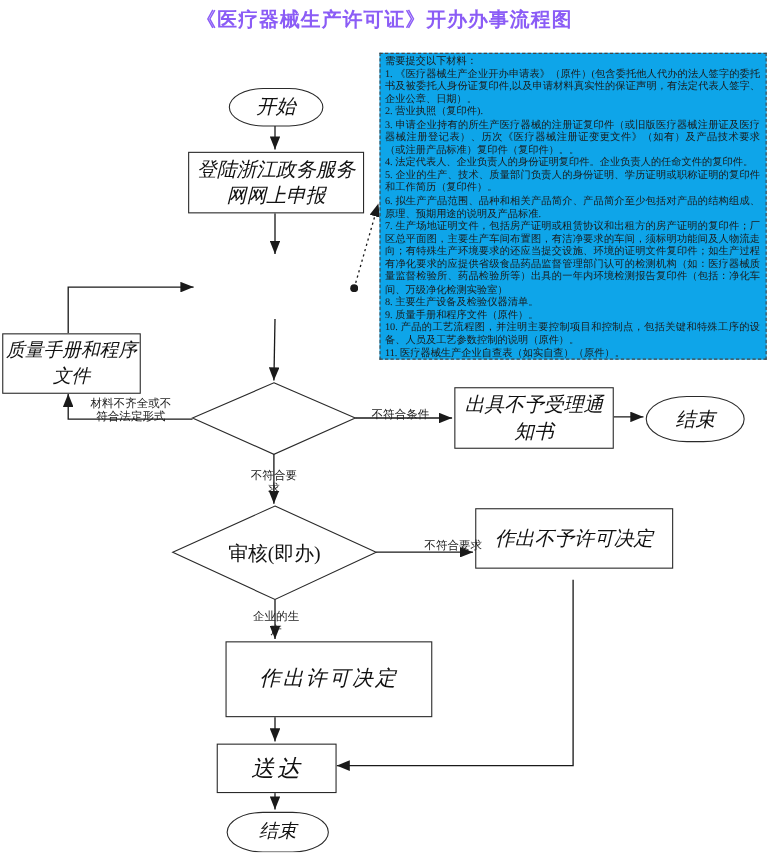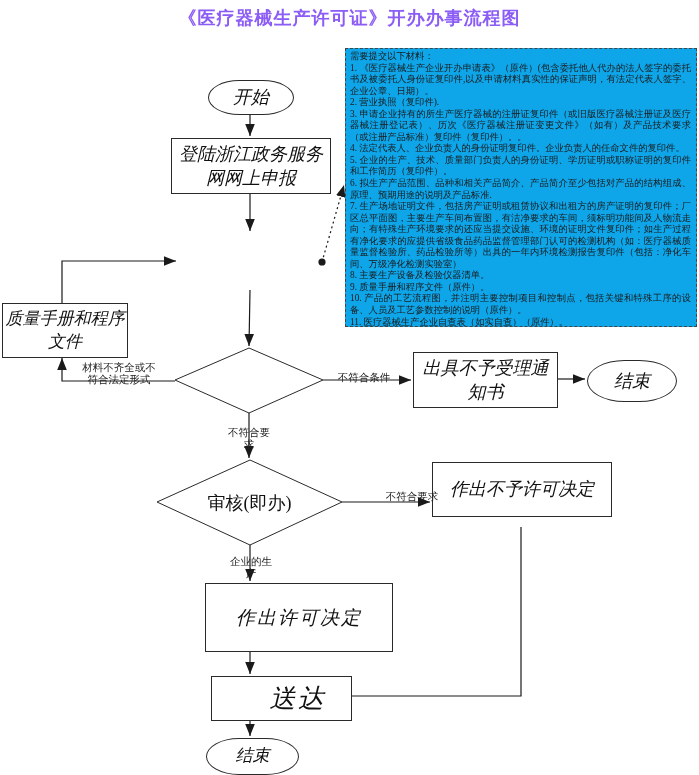--- a/index.html
+++ b/index.html
@@ -39,21 +39,21 @@
   .n-start  {left:208px;top:80px; width:84px; height:33px;font-size:18px;}
   .n-online {left:171px;top:138px;width:158px;height:54px;font-size:18px;}
   .n-submit {left:178px;top:233px;width:145px;height:57px;font-size:19px;letter-spacing:2px;}
   .n-corr   {left:2px;  top:303px;width:124px;height:53px;font-size:17px;}
   .n-accept {left:175px;top:348px;width:148px;height:65px;font-size:20px;letter-spacing:3px;}
   .n-reject {left:413px;top:352px;width:143px;height:54px;font-size:18px;}
   .n-endtop {left:587px;top:360px;width:88px; height:40px;font-size:18px;}
   .n-review {left:157px;top:460px;width:185px;height:85px;font-size:18px;}
   .n-deny   {left:432px;top:462px;width:178px;height:53px;font-size:18px;}
   .n-grant  {left:157px;top:583px;width:186px;height:67px;font-size:19px;letter-spacing:2px;margin-left:48px;}
-  .n-deliver{left:211px;top:676px;width:107px;height:43px;font-size:26px;letter-spacing:2px;padding-left:32px;}
+  .n-deliver{left:197px;top:676px;width:107px;height:43px;font-size:21px;letter-spacing:2px;}
   .n-endbot {left:206px;top:738px;width:91px; height:35px;font-size:17px;}
   .el-incomplete{left:64px; top:362px;width:82px;margin-left:14px;}
   .el-rejected  {left:336px;top:372px;width:56px;}
   .el-complete  {left:224px;top:427px;width:50px;}
   .el-notmeet   {left:356px;top:491px;width:60px;margin-left:26px;}
   .el-pass      {left:225px;top:556px;width:52px;}
 </style>
 </head>
 <body>
 

